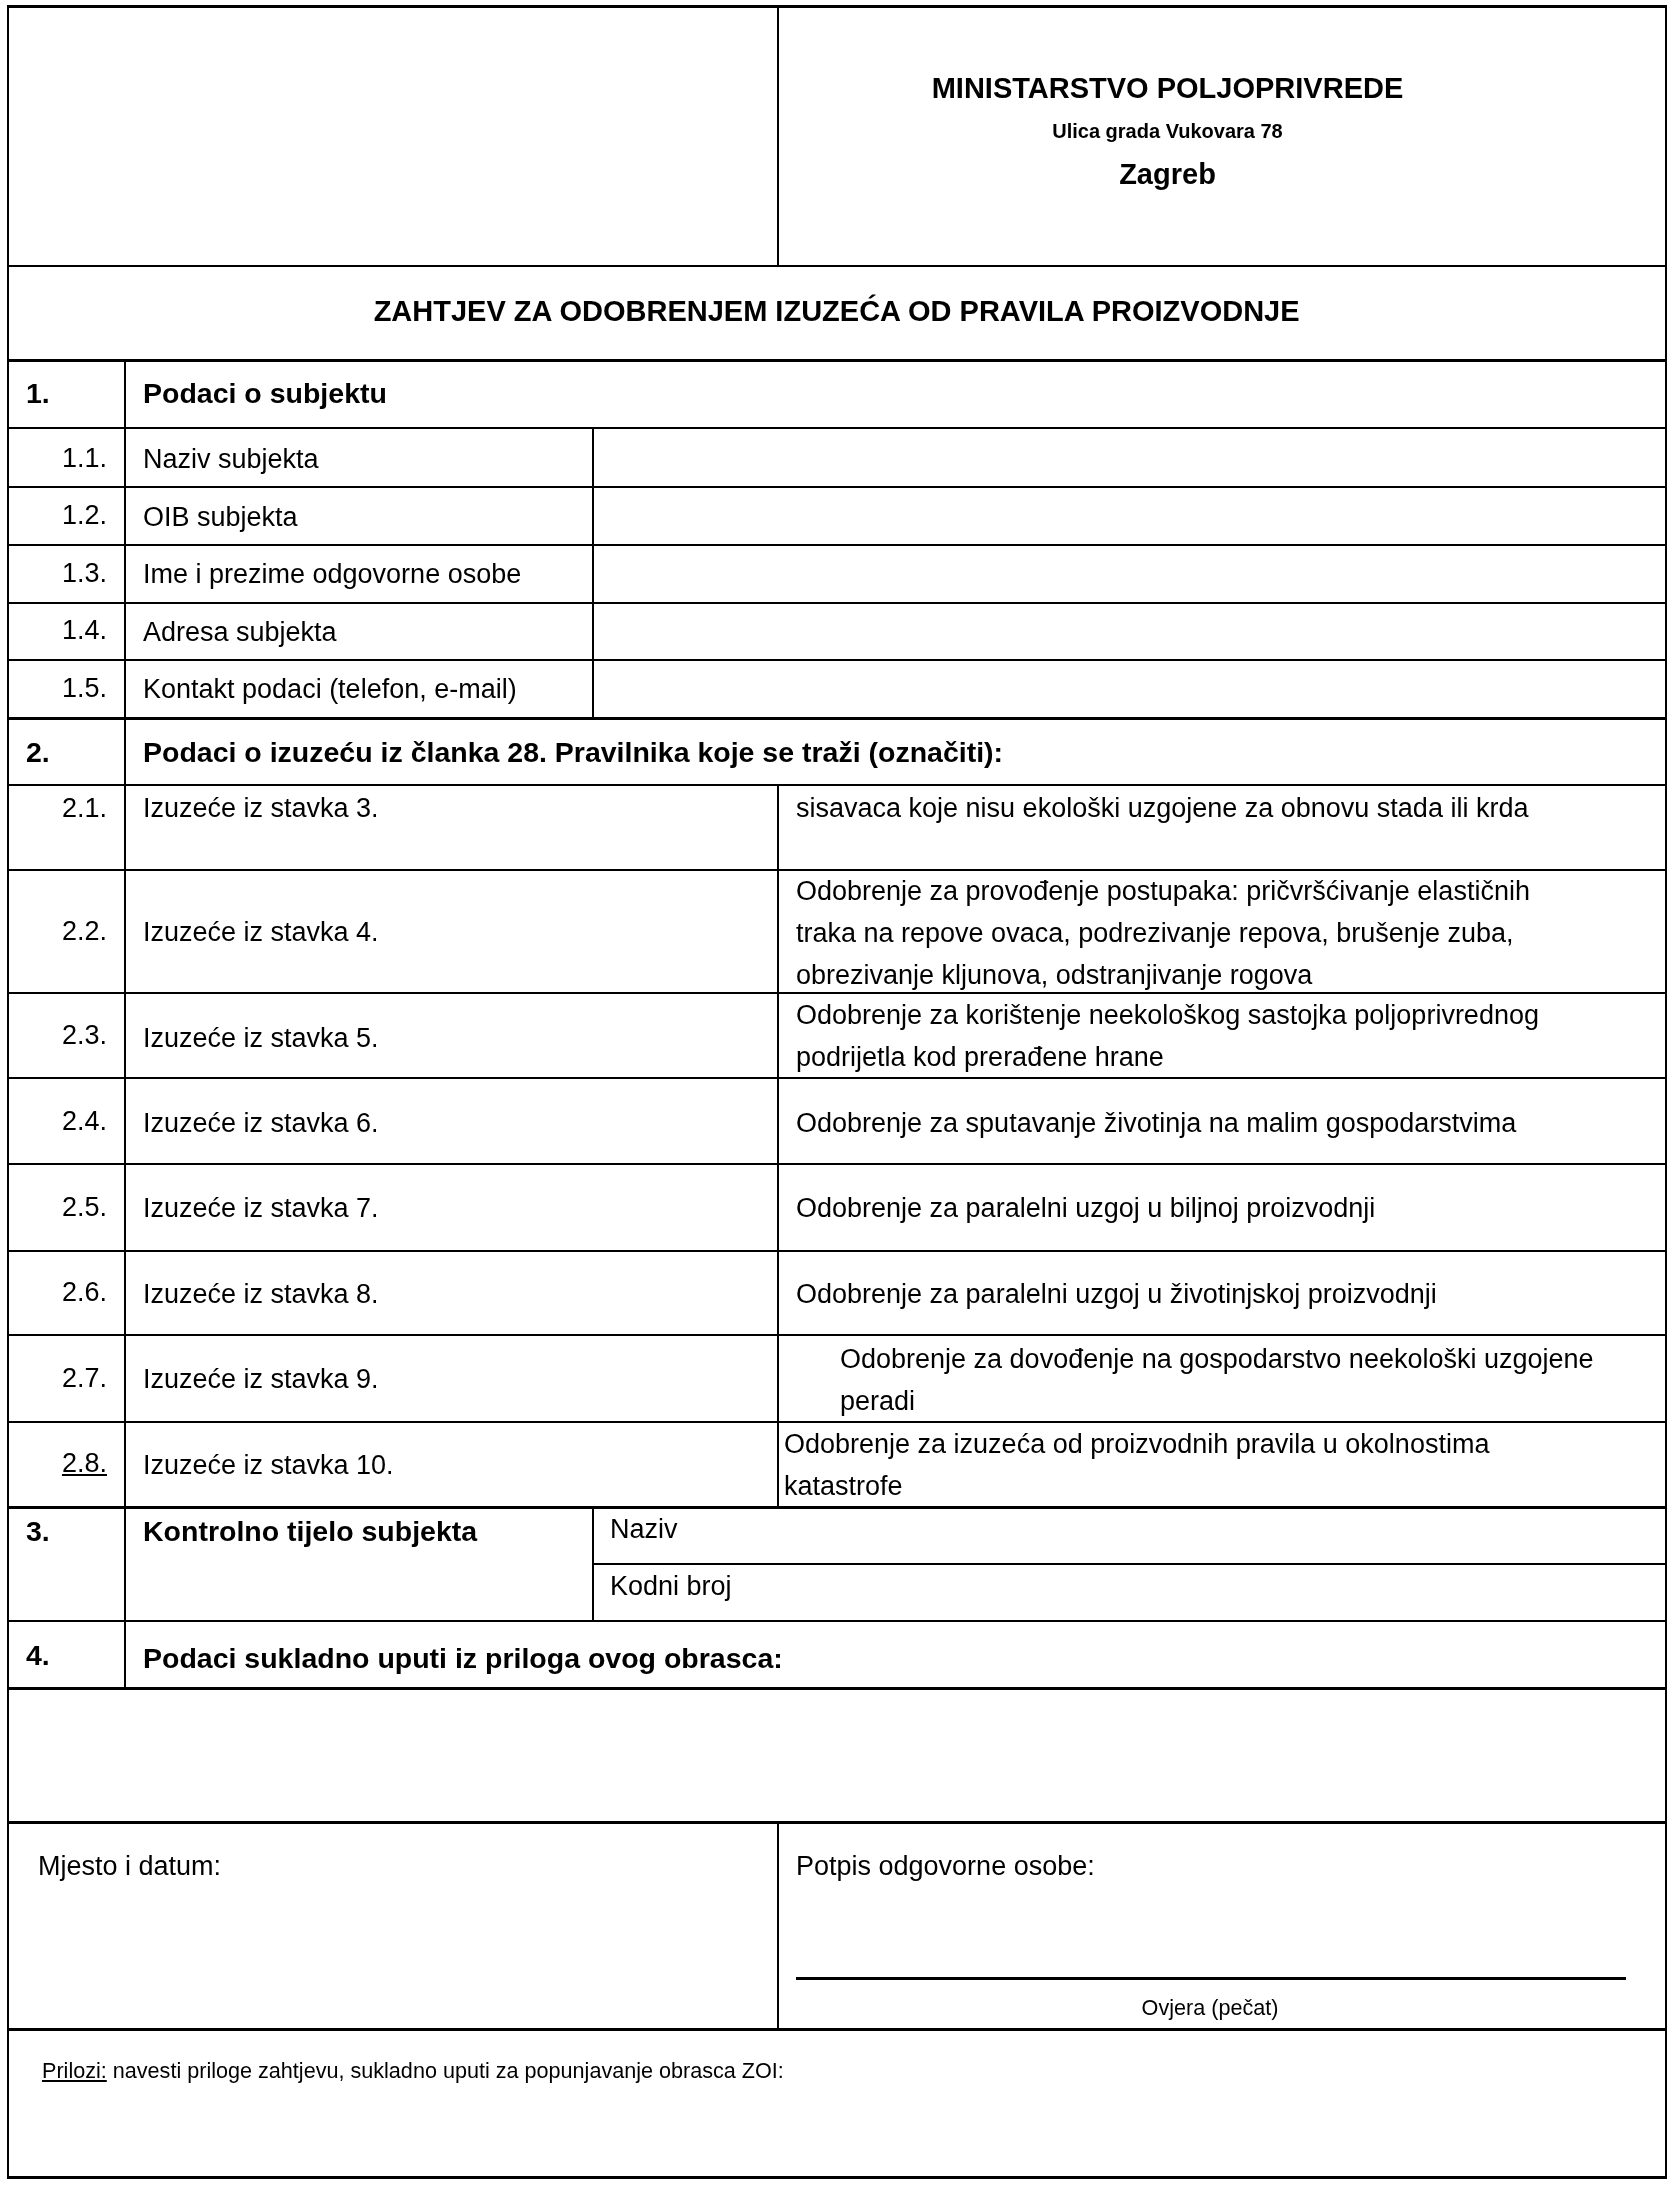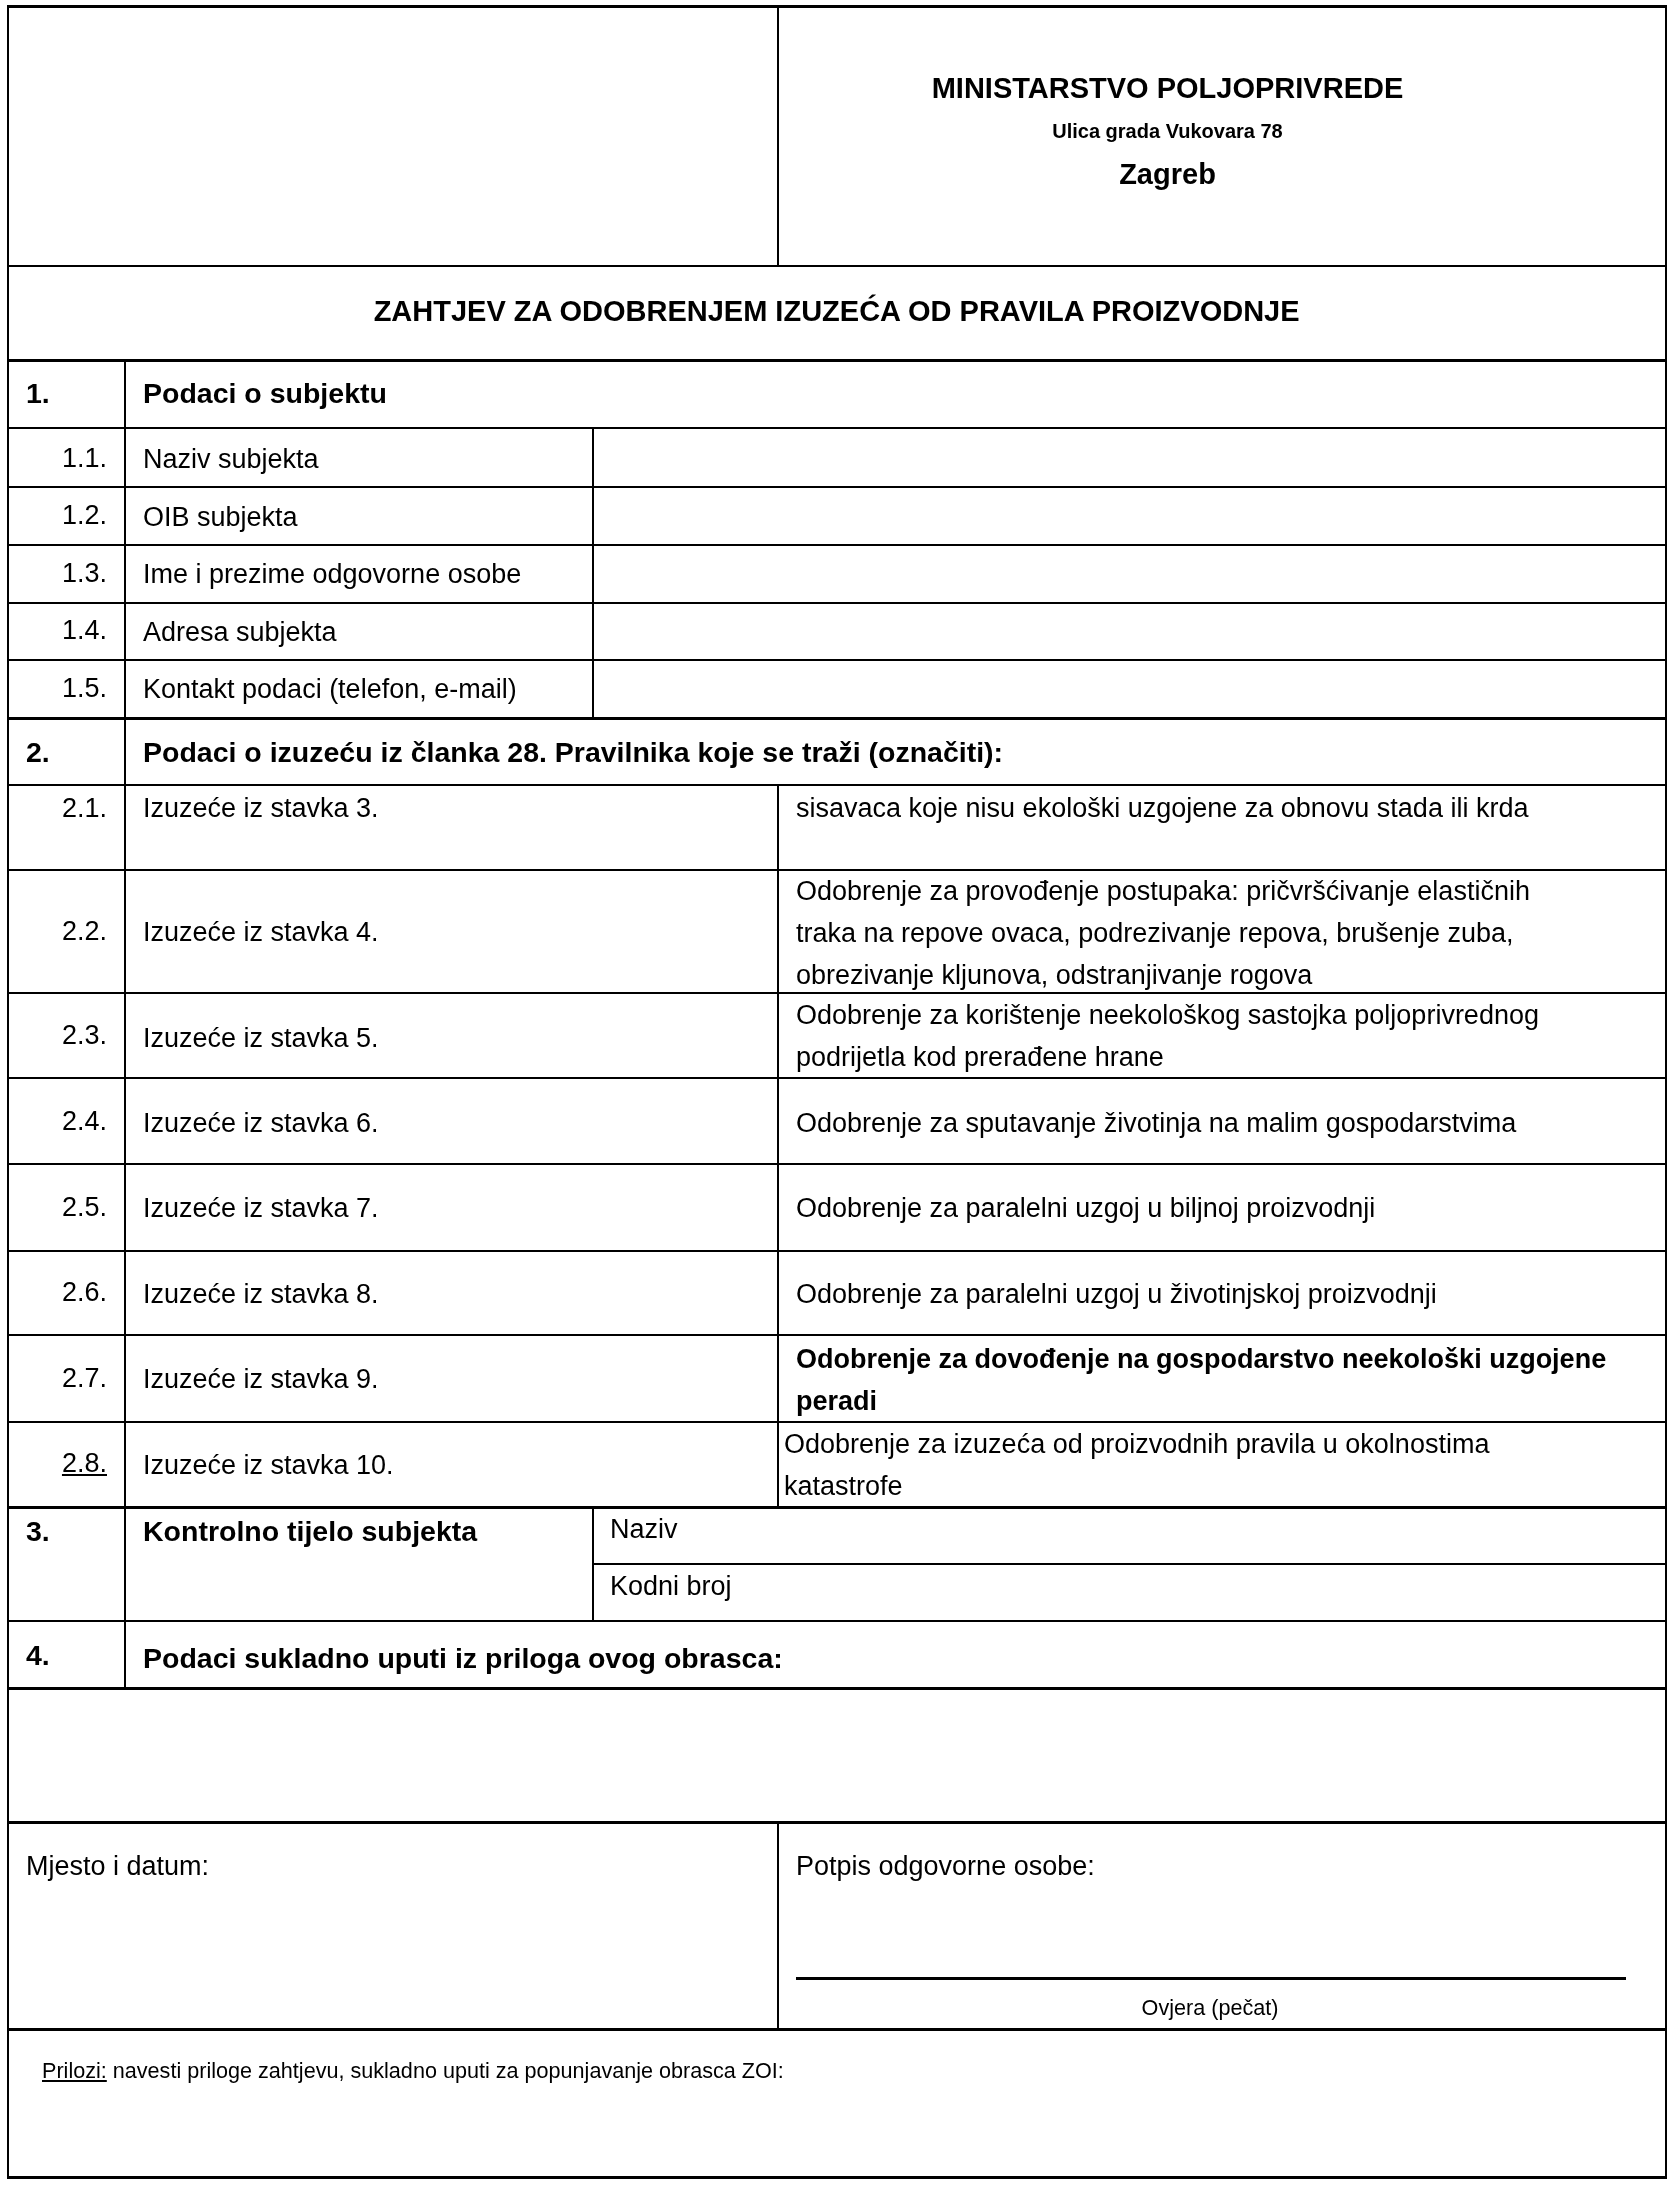--- a/index.html
+++ b/index.html
@@ -144,21 +144,21 @@
 <div>
   <div class="txt num" style="left:12px; top:1271px;">2.6.</div>
   <div class="txt" style="left:143px; top:1273px;">Izuzeće iz stavka 8.</div>
   <div class="txt" style="left:796px; top:1273px;">
     <span class="line">Odobrenje za paralelni uzgoj u životinjskoj proizvodnji</span>
   </div>
 </div>
 <div>
   <div class="txt num" style="left:12px; top:1357px;">2.7.</div>
   <div class="txt" style="left:143px; top:1358px;">Izuzeće iz stavka 9.</div>
-  <div class="txt" style="left:796px; top:1338px;font-weight:bold;">
+  <div class="txt" style="left:840px; top:1338px;">
     <span class="line">Odobrenje za dovođenje na gospodarstvo neekološki uzgojene</span>
     <span class="line">peradi</span>
   </div>
 </div>
 <div>
   <div class="txt num" style="left:12px; top:1442px;text-decoration:underline;">2.8.</div>
   <div class="txt" style="left:143px; top:1444px;">Izuzeće iz stavka 10.</div>
   <div class="txt" style="left:764px; top:1423px;margin-left:20px;">
     <span class="line">Odobrenje za izuzeća od proizvodnih pravila u okolnostima</span>
     <span class="line">katastrofe</span>
@@ -173,21 +173,21 @@
 </div>
 <div>
   <div class="txt" style="left:610px; top:1565px;">Kodni broj</div>
   <div class="cell" style="left:778px; top:1566px; width:885px; height:54px;"></div>
 </div>
 
 <div class="txt bold" style="left:26px; top:1634px; font-size:28.5px;">4.</div>
 <div class="txt bold" style="left:143px; top:1637px; font-size:28.5px;">Podaci sukladno uputi iz priloga ovog obrasca:</div>
 <div class="cell" style="left:9.5px; top:1691px; width:1654px; height:130px;"></div>
 
-<div class="txt" style="left:26px; top:1845px;">Mjesto i datum:</div>
+<div class="txt" style="left:38px; top:1845px;">Mjesto i datum:</div>
 <div class="cell" style="left:9.5px; top:1889px; width:767px; height:137px;"></div>
 <div class="txt" style="left:796px; top:1845px;">Potpis odgovorne osobe:</div>
 <div class="sig-line" style="left:796px; top:1977px; width:830px;"></div>
 <div class="txt small center" style="left:968px; top:1987px; width:484px;">Ovjera (pečat)</div>
 
 <div class="txt small" style="left:42px; top:2050px;">
   <span class="u">Prilozi:</span><span> navesti priloge zahtjevu, sukladno uputi za popunjavanje obrasca ZOI:</span>
 </div>
 <div class="cell" style="left:9.5px; top:2093px; width:1654px; height:82px;"></div>
 

